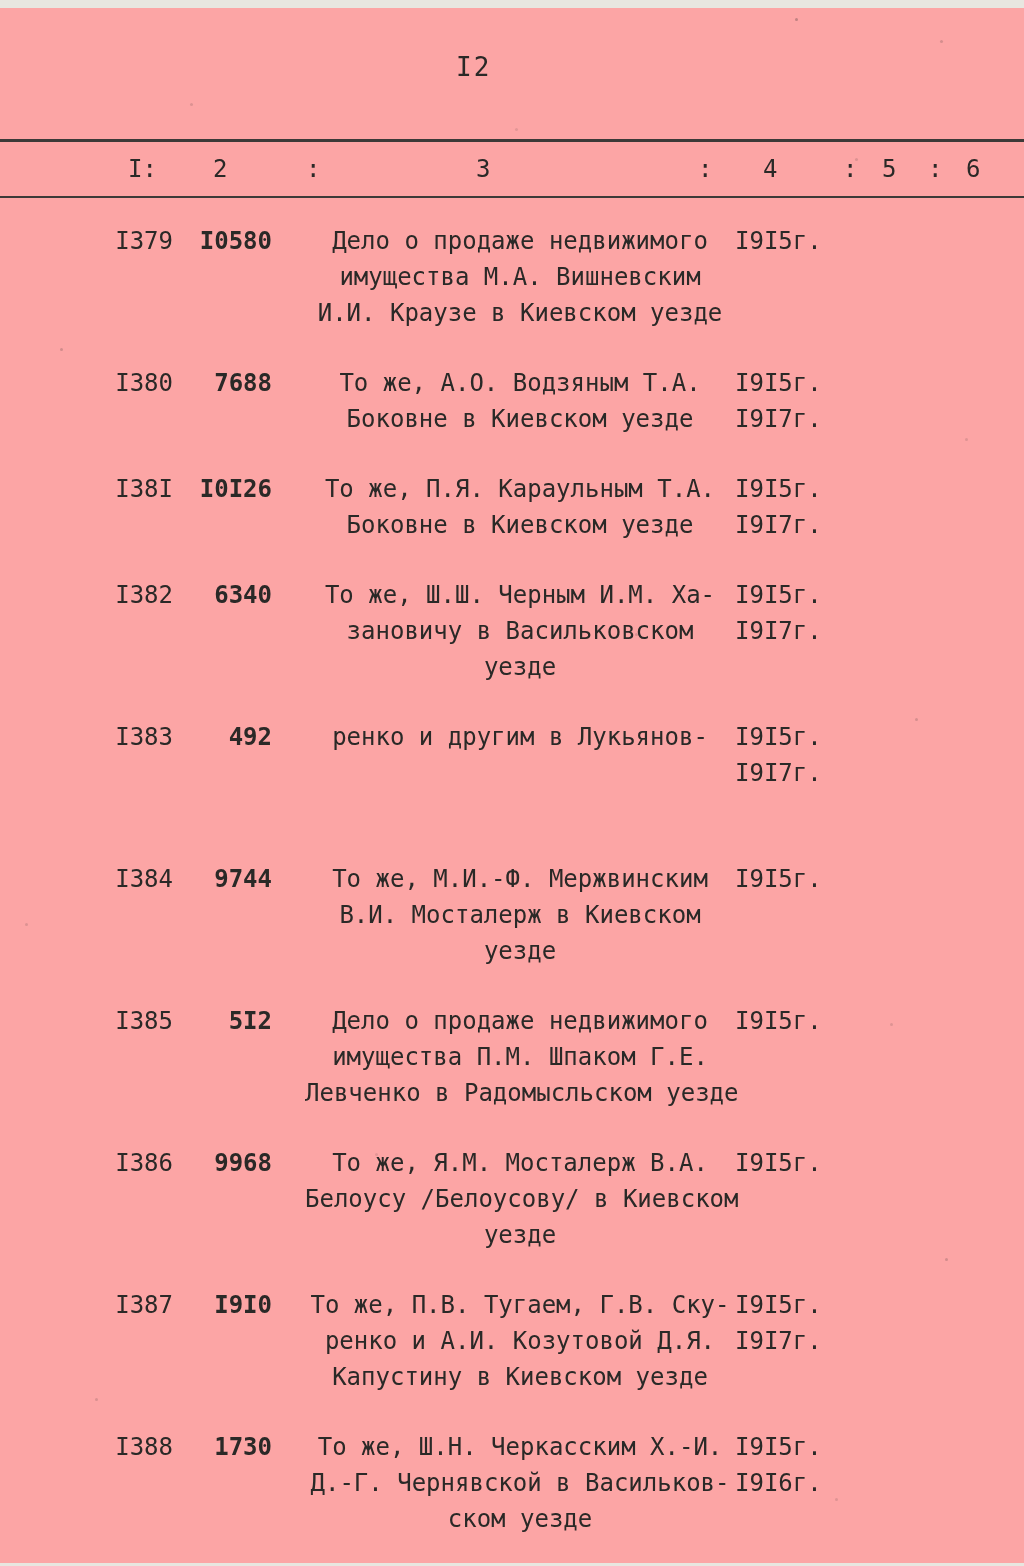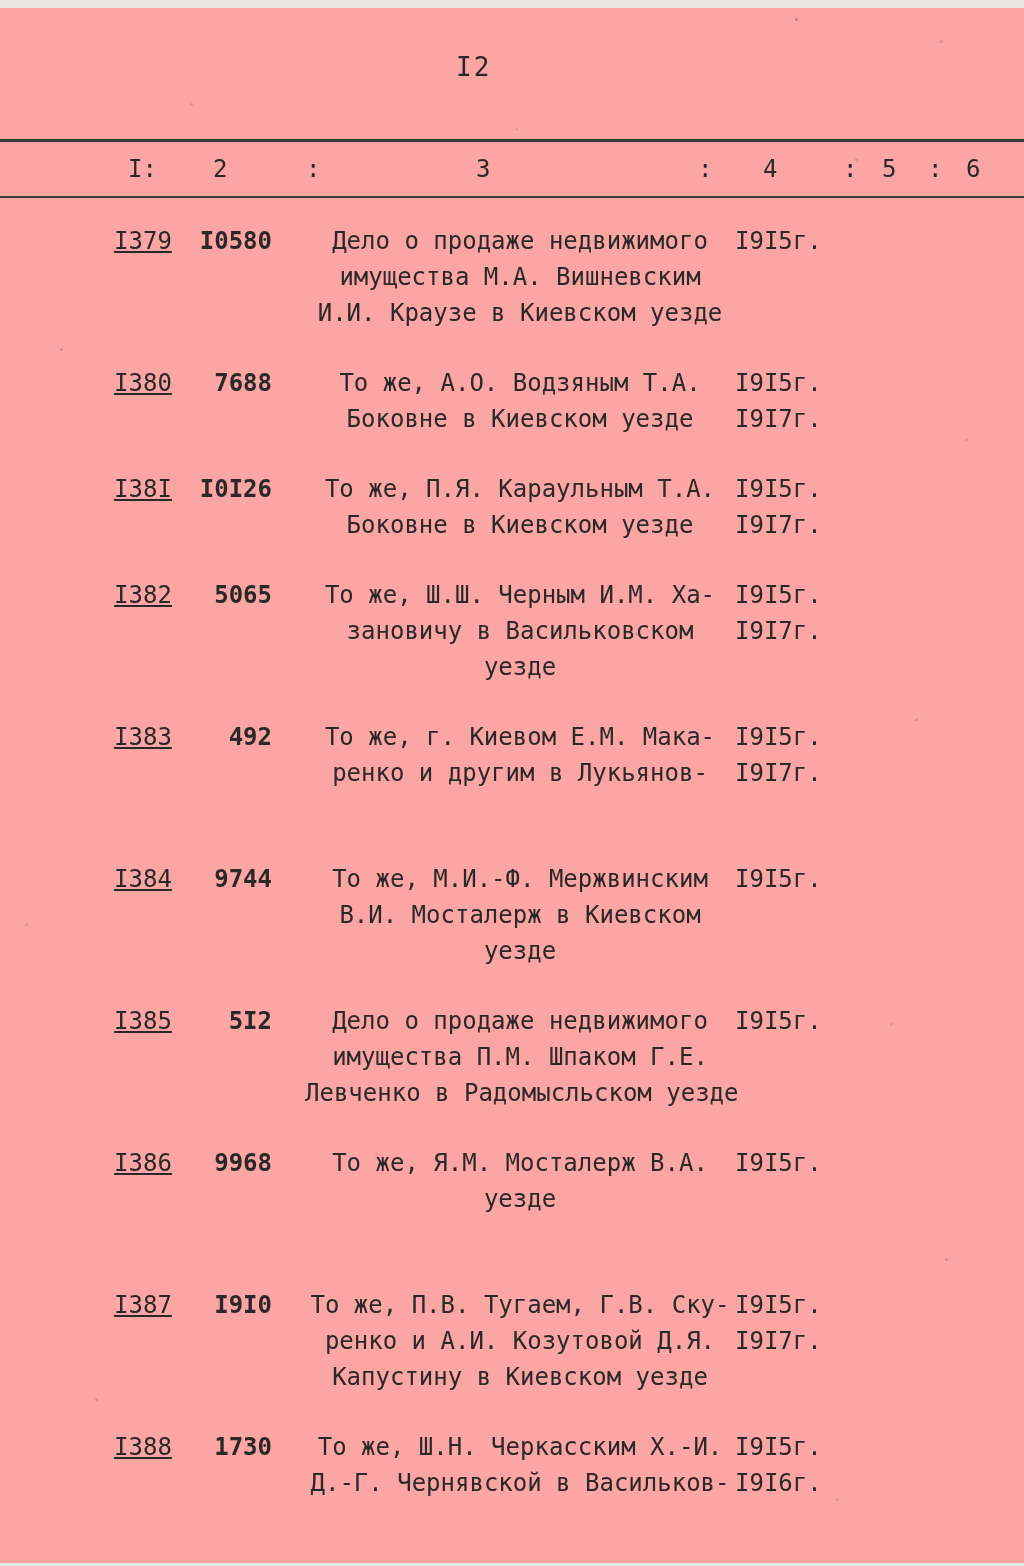--- a/index.html
+++ b/index.html
@@ -88,21 +88,21 @@
     font-size: 24px;
     line-height: 36px;
   }
 
   .entry {
     display: grid;
     grid-template-columns: 60px 99px 463px 1fr;
     margin: 0 0 34px 113px;
     align-items: start;
   }
-  .entry .cell.num  { text-align: center; white-space: nowrap; text-decoration: underline; }
+  .entry .cell.num  { text-align: right; white-space: nowrap; }
   .entry .cell.file { text-align: right; white-space: nowrap; font-weight: bold; }
   .entry .cell.desc { padding-left: 33px; text-align: center; }
   .entry .cell.desc .line,
   .entry .cell.dates .line { white-space: pre; }
 </style>
 </head>
 <body>
 
 <div class="page">
   <div class="speckles"></div>
@@ -161,38 +161,37 @@
           <div class="line">Боковне в Киевском уезде</div>
         </div>
     <div class="cell dates">
           <div class="line">I9I5г.</div>
           <div class="line">I9I7г.</div>
         </div>
   </div>
 
   <div class="entry">
     <div class="cell num">I382</div>
-    <div class="cell file">5065</div>
+    <div class="cell file">6340</div>
     <div class="cell desc">
           <div class="line">То же, Ш.Ш. Черным И.М. Ха-</div>
           <div class="line">зановичу в Васильковском</div>
           <div class="line">уезде</div>
         </div>
     <div class="cell dates">
           <div class="line">I9I5г.</div>
           <div class="line">I9I7г.</div>
           <div class="line">&nbsp;</div>
         </div>
   </div>
 
   <div class="entry">
     <div class="cell num">I383</div>
     <div class="cell file">492</div>
     <div class="cell desc">
-          <div class="line">То же, г. Киевом Е.М. Мака-</div>
           <div class="line">ренко и другим в Лукьянов-</div>
         </div>
     <div class="cell dates">
           <div class="line">I9I5г.</div>
           <div class="line">I9I7г.</div>
           <div class="line">&nbsp;</div>
         </div>
   </div>
 
   <div class="entry">
@@ -223,20 +222,21 @@
           <div class="line">&nbsp;</div>
           <div class="line">&nbsp;</div>
         </div>
   </div>
 
   <div class="entry">
     <div class="cell num">I386</div>
     <div class="cell file">9968</div>
     <div class="cell desc">
           <div class="line">То же, Я.М. Мосталерж В.А.</div>
+          <div class="line">Белоусу /Белоусову/ в Киевском</div>
           <div class="line">уезде</div>
         </div>
     <div class="cell dates">
           <div class="line">I9I5г.</div>
           <div class="line">&nbsp;</div>
           <div class="line">&nbsp;</div>
         </div>
   </div>
 
   <div class="entry">
@@ -253,20 +253,21 @@
           <div class="line">&nbsp;</div>
         </div>
   </div>
 
   <div class="entry">
     <div class="cell num">I388</div>
     <div class="cell file">1730</div>
     <div class="cell desc">
           <div class="line">То же, Ш.Н. Черкасским Х.-И.</div>
           <div class="line">Д.-Г. Чернявской в Васильков-</div>
+          <div class="line">ском уезде</div>
         </div>
     <div class="cell dates">
           <div class="line">I9I5г.</div>
           <div class="line">I9I6г.</div>
           <div class="line">&nbsp;</div>
         </div>
   </div>
 </div>
 </div>
 

